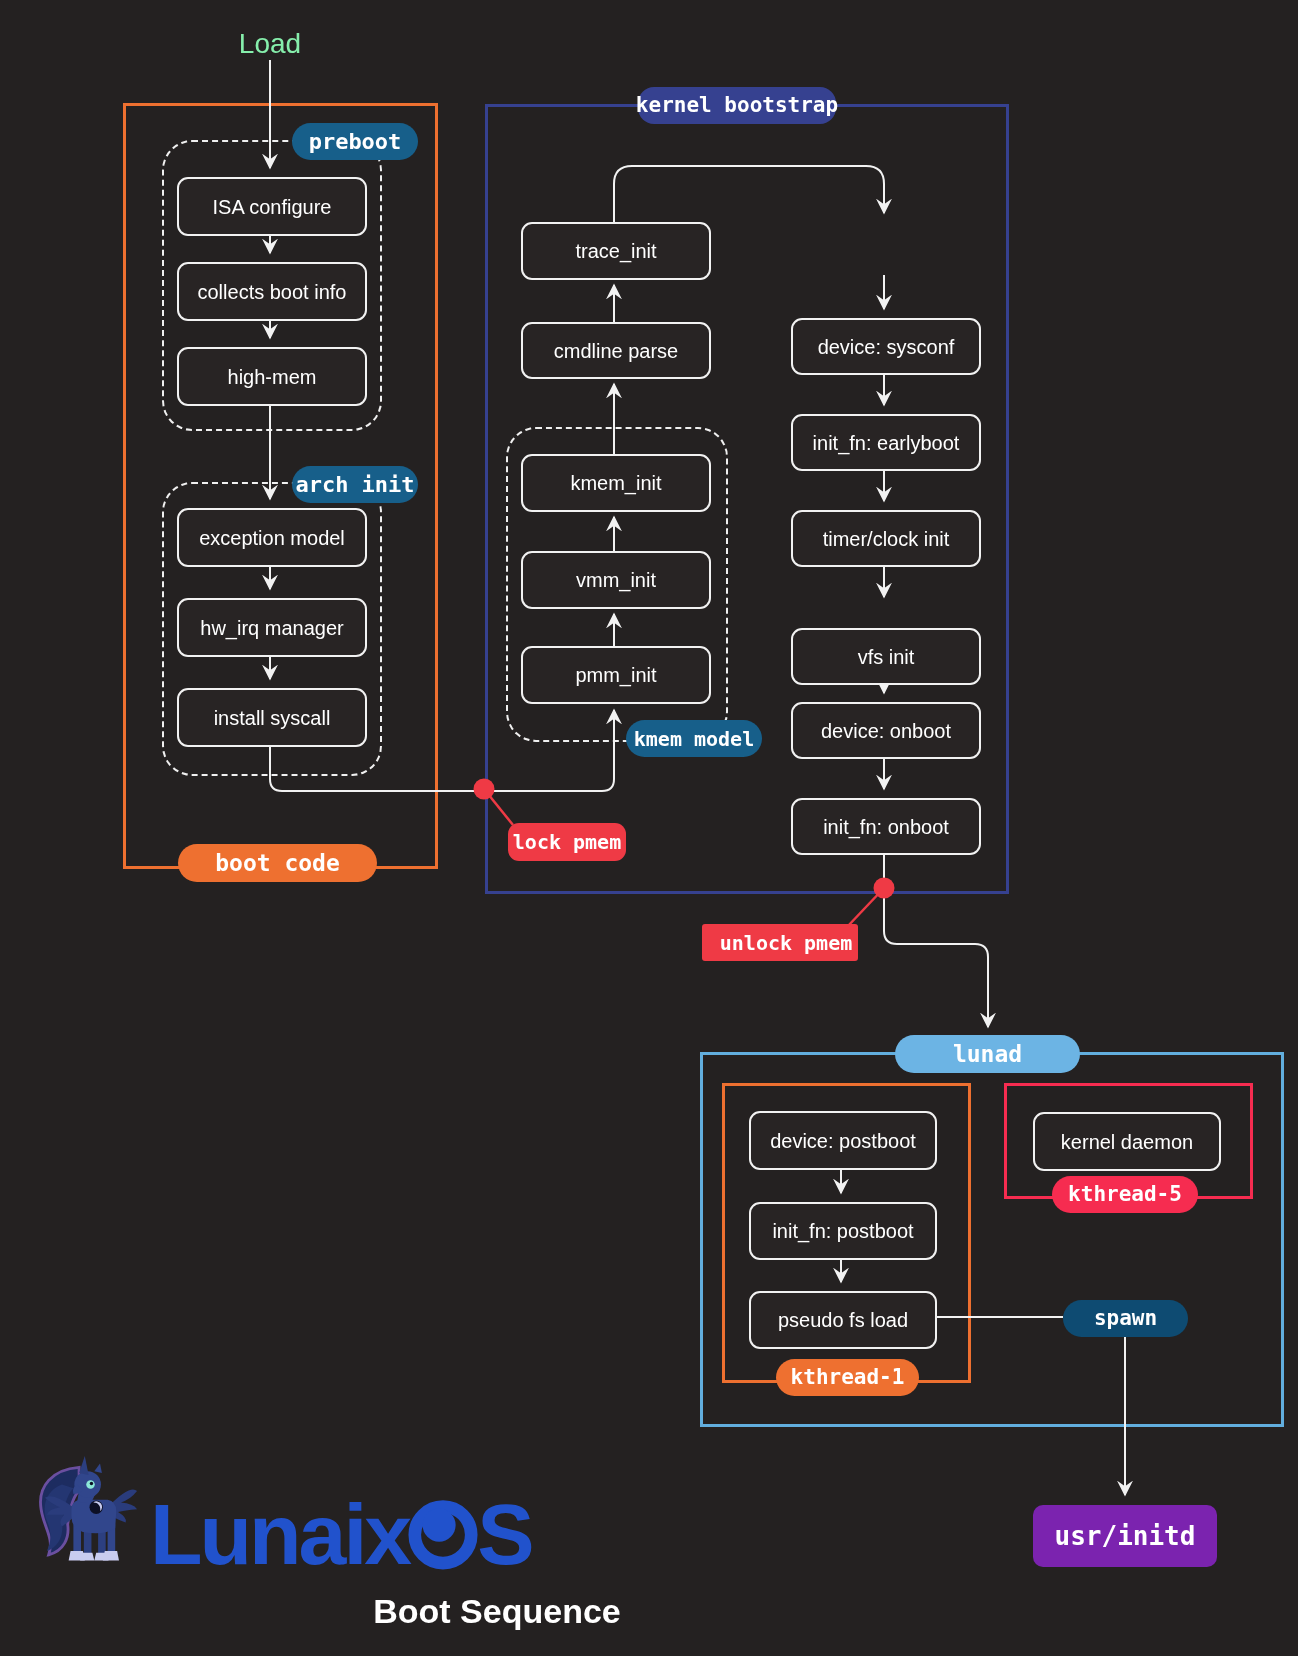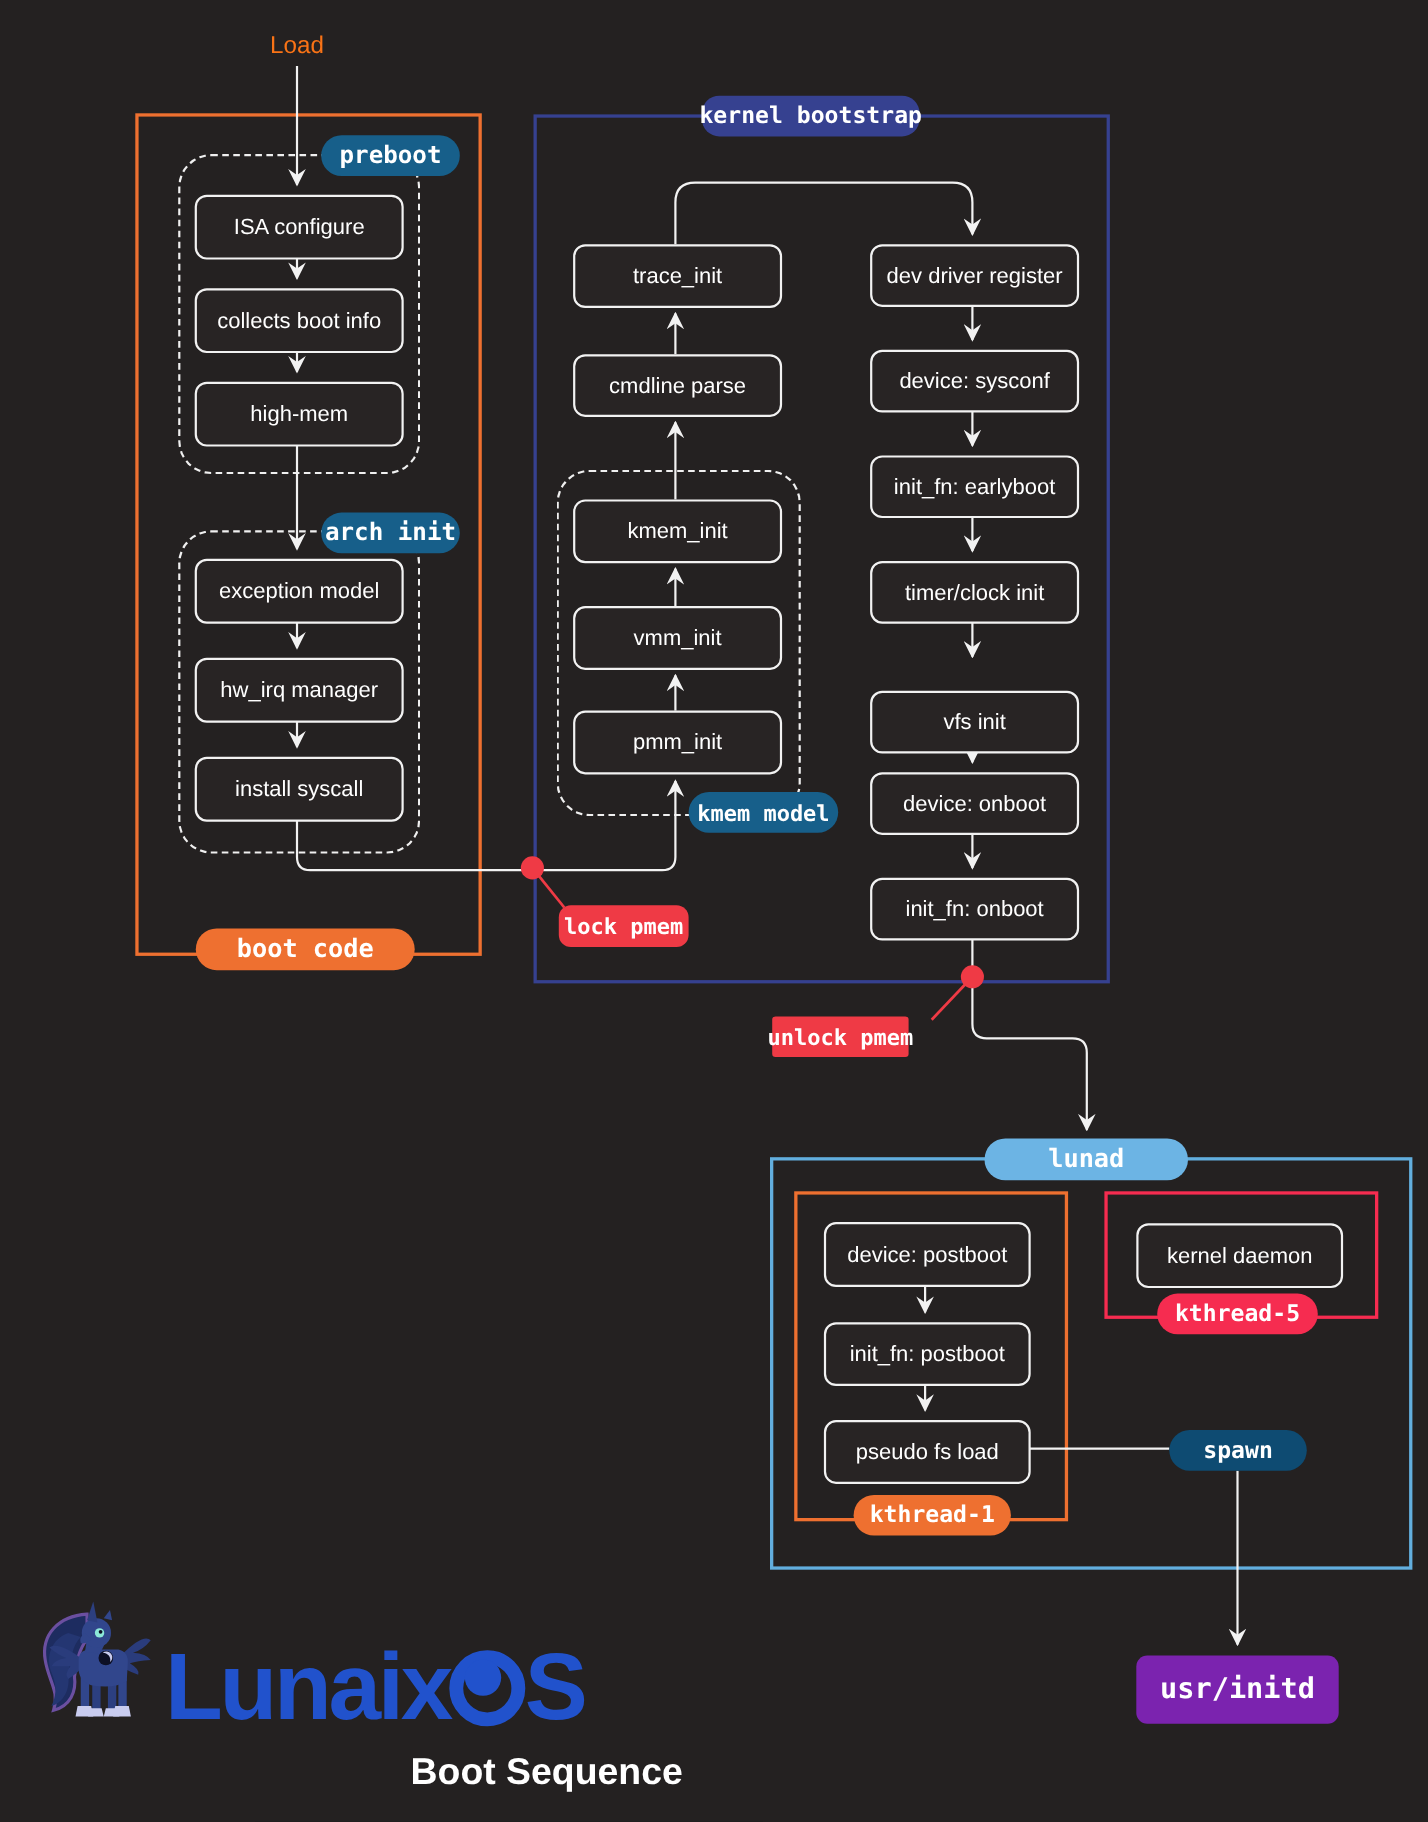--- a/index.html
+++ b/index.html
@@ -11,21 +11,21 @@
         border:2px solid #f2f2f2;border-radius:11px;background:#282424;color:#ffffff;
         font-size:20px;white-space:nowrap;line-height:1;}
   .pill{position:absolute;display:flex;align-items:center;justify-content:center;
         font-family:"DejaVu Sans Mono","Liberation Mono",monospace;font-weight:bold;color:#ffffff;
         border-radius:999px;white-space:nowrap;line-height:1;}
   .tag{position:absolute;display:flex;align-items:center;justify-content:center;
         font-family:"DejaVu Sans Mono","Liberation Mono",monospace;font-weight:bold;color:#ffffff;
         border-radius:3px;white-space:nowrap;line-height:1;}
   svg.wires{position:absolute;left:0;top:0;}
   #load-text{position:absolute;left:200px;top:28px;width:140px;text-align:center;
-        color:#f97316;font-size:22px;}
+        color:#86efac;font-size:28px;}
   #brand{position:absolute;left:150px;top:1488px;display:flex;align-items:flex-end;}
   .brand-txt{color:#2152CC;font-size:86px;font-weight:bold;letter-spacing:-3px;line-height:0.95;}
   #caption{position:absolute;left:317px;top:1592px;width:360px;text-align:center;
         color:#ffffff;font-size:34px;font-weight:bold;}
   #mascot{position:absolute;left:24px;top:1452px;}
 </style>
 </head>
 <body>
 
 <div id="canvas">
@@ -111,23 +111,20 @@
   <div class="node" style="left:521px;top:454px;width:186px;height:54px;">
     <span>kmem_init</span>
     </div>
   <div class="node" style="left:521px;top:551px;width:186px;height:54px;">
     <span>vmm_init</span>
     </div>
   <div class="node" style="left:521px;top:646px;width:186px;height:54px;">
     <span>pmm_init</span>
     </div>
 
-  <div class="node" style="left:791px;top:222px;width:186px;height:53px;">
-    <span>dev driver register</span>
-    </div>
   <div class="node" style="left:791px;top:318px;width:186px;height:53px;">
     <span>device: sysconf</span>
     </div>
   <div class="node" style="left:791px;top:414px;width:186px;height:53px;">
     <span>init_fn: earlyboot</span>
     </div>
   <div class="node" style="left:791px;top:510px;width:186px;height:53px;">
     <span>timer/clock init</span>
     </div>
   <div class="node" style="left:791px;top:628px;width:186px;height:53px;">
@@ -158,21 +155,21 @@
   <div class="pill" style="left:292px;top:466px;width:126px;height:37px;background:#175F8A;font-size:22px;">arch init</div>
   <div class="pill" style="left:626px;top:720px;width:136px;height:37px;background:#175F8A;font-size:20px;">kmem model</div>
   <div class="pill" style="left:638px;top:87px;width:198px;height:37px;background:#364190;border-radius:16px;font-size:21px;">kernel bootstrap</div>
   <div class="pill" style="left:178px;top:844px;width:199px;height:38px;background:#EE7030;font-size:23px;">boot code</div>
   <div class="pill" style="left:895px;top:1035px;width:185px;height:38px;background:#6CB4E4;font-size:23px;">lunad</div>
   <div class="pill" style="left:776px;top:1359px;width:143px;height:37px;background:#EE7030;font-size:21px;">kthread-1</div>
   <div class="pill" style="left:1052px;top:1176px;width:146px;height:37px;background:#F62C50;font-size:21px;">kthread-5</div>
   <div class="pill" style="left:1063px;top:1300px;width:125px;height:37px;background:#0E4B72;font-size:21px;">spawn</div>
 
   <div class="tag" style="left:508px;top:823px;width:118px;height:38px;background:#EF3A45;font-size:20px;border-radius:11px;">lock pmem</div>
-  <div class="tag" style="left:702px;top:924px;width:124px;height:37px;background:#EF3A45;font-size:20px;">unlock pmem</div>
+  <div class="tag" style="left:702px;top:924px;width:144px;height:37px;background:#EF3A45;font-size:20px;padding-left:12px;">unlock pmem</div>
 
   <div class="pill" style="left:1033px;top:1505px;width:184px;height:62px;background:#7B23AF;border-radius:10px;font-size:26px;">usr/initd</div>
 
   <div id="mascot">
     <svg width="114" height="120" viewBox="0 0 120 126">
 
       <path d="M58,16 C30,18 14,36 18,60 C21,80 32,90 26,108 C42,104 48,90 46,76 C48,62 50,50 58,40 Z" fill="#1D2C60" stroke="#6B4FA0" stroke-width="3"></path>
       <path d="M40,34 C24,40 18,56 24,72 C30,86 28,96 24,104 C36,100 42,88 40,74 C42,60 44,46 52,38 Z" fill="#243672"></path>
 
       <path d="M90,56 Q112,34 119,41 Q112,50 102,53 Q115,54 119,60 Q106,61 99,63 Q109,69 107,74 Q95,70 88,64 Z" fill="#2A3C7C"></path>

